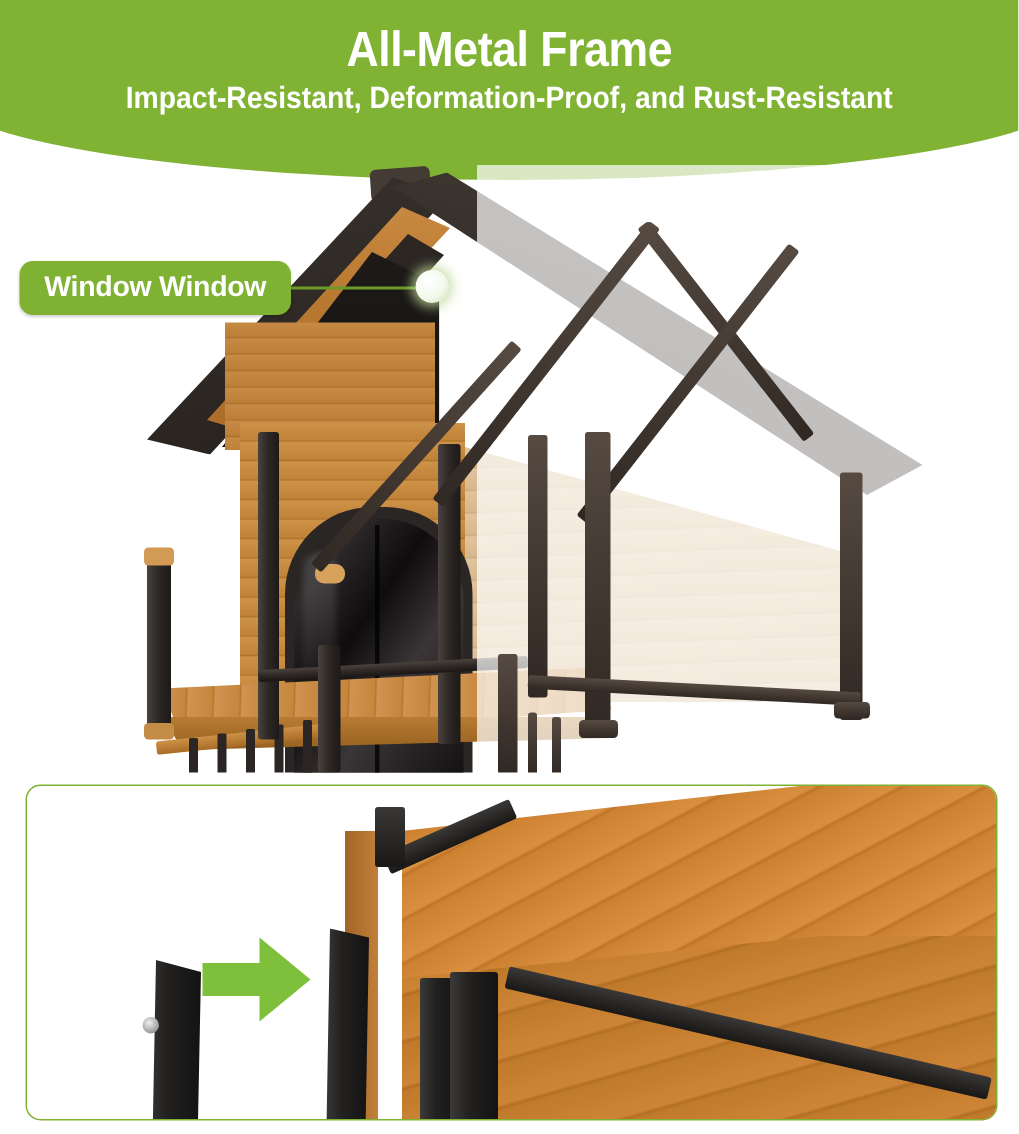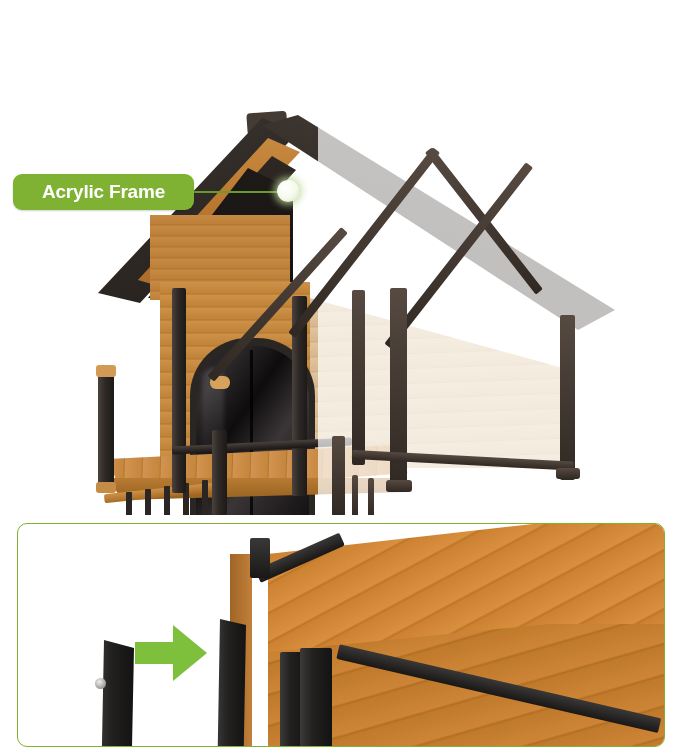--- a/index.html
+++ b/index.html
@@ -119,20 +119,27 @@
   .arrow-head{position:absolute;left:38px;top:0px;width:0;height:0;
     border-top:28px solid transparent;border-bottom:28px solid transparent;border-left:34px solid #7EC03C;}
   .screw{position:absolute;left:95px;top:678px;width:11px;height:11px;border-radius:50%;
     background:radial-gradient(circle at 40% 35%,#efefef,#9a9a9a 70%,#5a5a5a 100%);}
 </style>
 </head>
 <body>
 
 <div id="page">
 
+  <div class="banner">
+    <div class="banner-bg"></div>
+    <div class="banner-txt">
+      <div class="ban-title">All-Metal Frame</div>
+      <div class="ban-sub">Impact-Resistant, Deformation-Proof, and Rust-Resistant</div>
+    </div>
+  </div>
 
   <div class="hero">
 
     <div class="roof-cap"></div>
     <div class="roof-l"></div>
     <div class="gable"></div>
     <div class="gable2"></div>
     <div class="gable-inner"></div>
     <div class="gable-wood"></div>
     <div class="roof-r"></div>
@@ -207,21 +214,21 @@
     <div class="paw" style="left:633px;top:462px;">
       
       
       
       
     </div>
   </div>
 
   <div class="lead-line"></div>
   <div class="callout">
-    <span>Acrylic Frame</span>
+    <span>Window Window</span>
   </div>
   <div class="lead-dot"></div>
 
   <div class="panel">
     <div class="p-wood-main"></div>
     <div class="p-wood-edge"></div>
     <div class="p-wood-main2"></div>
 
     <div class="p-rail" style="left:232px;top:8px;width:92px;height:14px;transform:rotate(-24deg);transform-origin:right center;"></div>
     <div class="p-rail" style="left:232px;top:14px;width:20px;height:40px;"></div>

